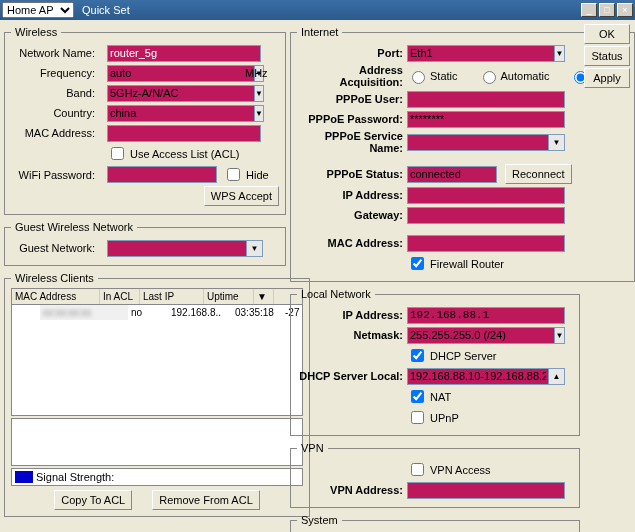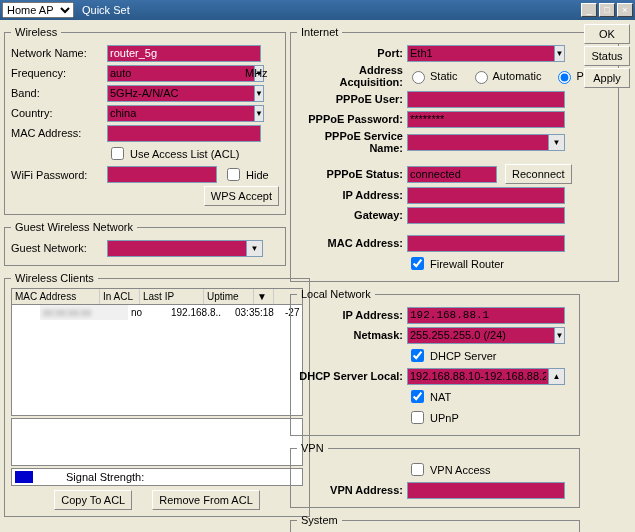--- a/index.html
+++ b/index.html
@@ -10,39 +10,39 @@
 .winbtns { display: flex; gap: 2px; }
 .winbtn { width: 16px; height: 14px; background: #d4d0c8; border: 1px solid #fff; border-right-color: #404040; border-bottom-color: #404040; display: flex; align-items: center; justify-content: center; font-size: 9px; }
 .content { display: flex; padding: 4px; gap: 4px; }
 .col { display: flex; flex-direction: column; gap: 2px; }
 .col1 { width: 282px; }
 .col2 { width: 290px; }
 .col3 { width: 48px; display: flex; flex-direction: column; gap: 2px; }
 fieldset { border: 1px solid #888; margin: 2px 0; padding: 4px 6px 6px 6px; }
 legend { padding: 0 4px; }
 .row { display: flex; align-items: center; margin: 2px 0; min-height: 18px; }
-.lbl { width: 96px; padding-right: 4px; color: #000; }
+.lbl { width: 96px; text-align: right; padding-right: 12px; color: #000; }
 .lbl2 { width: 110px; text-align: right; padding-right: 4px; font-weight: bold; }
 input[type=text], input[type=password] { border: 1px solid #7f9db9; height: 17px; padding: 0 2px; background: #be185d; }
 .combo { display: flex; }
 .combo input { flex: 1; }
 .ddbtn { width: 16px; height: 17px; border: 1px solid #7f9db9; border-left: none; background: #e8e8e8; display: flex; align-items: center; justify-content: center; font-size: 8px; }
 .btn { background: #ece9d8; border: 1px solid #888; border-top-color: #fff; border-left-color: #fff; height: 20px; padding: 0 6px; cursor: default; }
 .btn3 { width: 46px; height: 20px; }
 .blur { color: transparent; text-shadow: 0 0 4px #888; background: #f0f0f0; }
 .table { border: 1px solid #888; background: #fff; height: 128px; overflow: hidden; }
 .thead { display: flex; background: #ece9d8; border-bottom: 1px solid #888; }
 .th { border-right: 1px solid #ccc; padding: 2px 3px; font-size: 10px; }
 .trow { display: flex; padding-left: 28px; }
 .td { padding: 2px 3px; font-size: 10px; overflow: hidden; white-space: nowrap; }
 .textarea { border: 1px solid #888; background: #fff; height: 48px; margin-top: 2px; }
-.sigbar { border: 1px solid #888; background: #fff; height: 18px; display: flex; align-items: center; margin-top: 2px; gap: 30px; }
+.sigbar { border: 1px solid #888; background: #fff; height: 18px; display: flex; align-items: center; margin-top: 2px; }
 .sigblock { width: 18px; height: 12px; background: #0000cc; margin: 0 3px; }
 .btnrow { display: flex; justify-content: center; gap: 20px; margin-top: 4px; }
-.radio-group { display: flex; gap: 12px; align-items: flex-end; }
+.radio-group { display: flex; gap: 20px; align-items: flex-end; }
 .radio-group label { display: flex; align-items: center; gap: 2px; }
 .chk { display: flex; align-items: center; gap: 3px; }
 .selected { background: #316ac5; color: #fff; }
 </style>
 </head>
 <body>
 
 <div class="titlebar">
   <select><option>Home AP</option></select>
   <span class="title">Quick Set</span>

